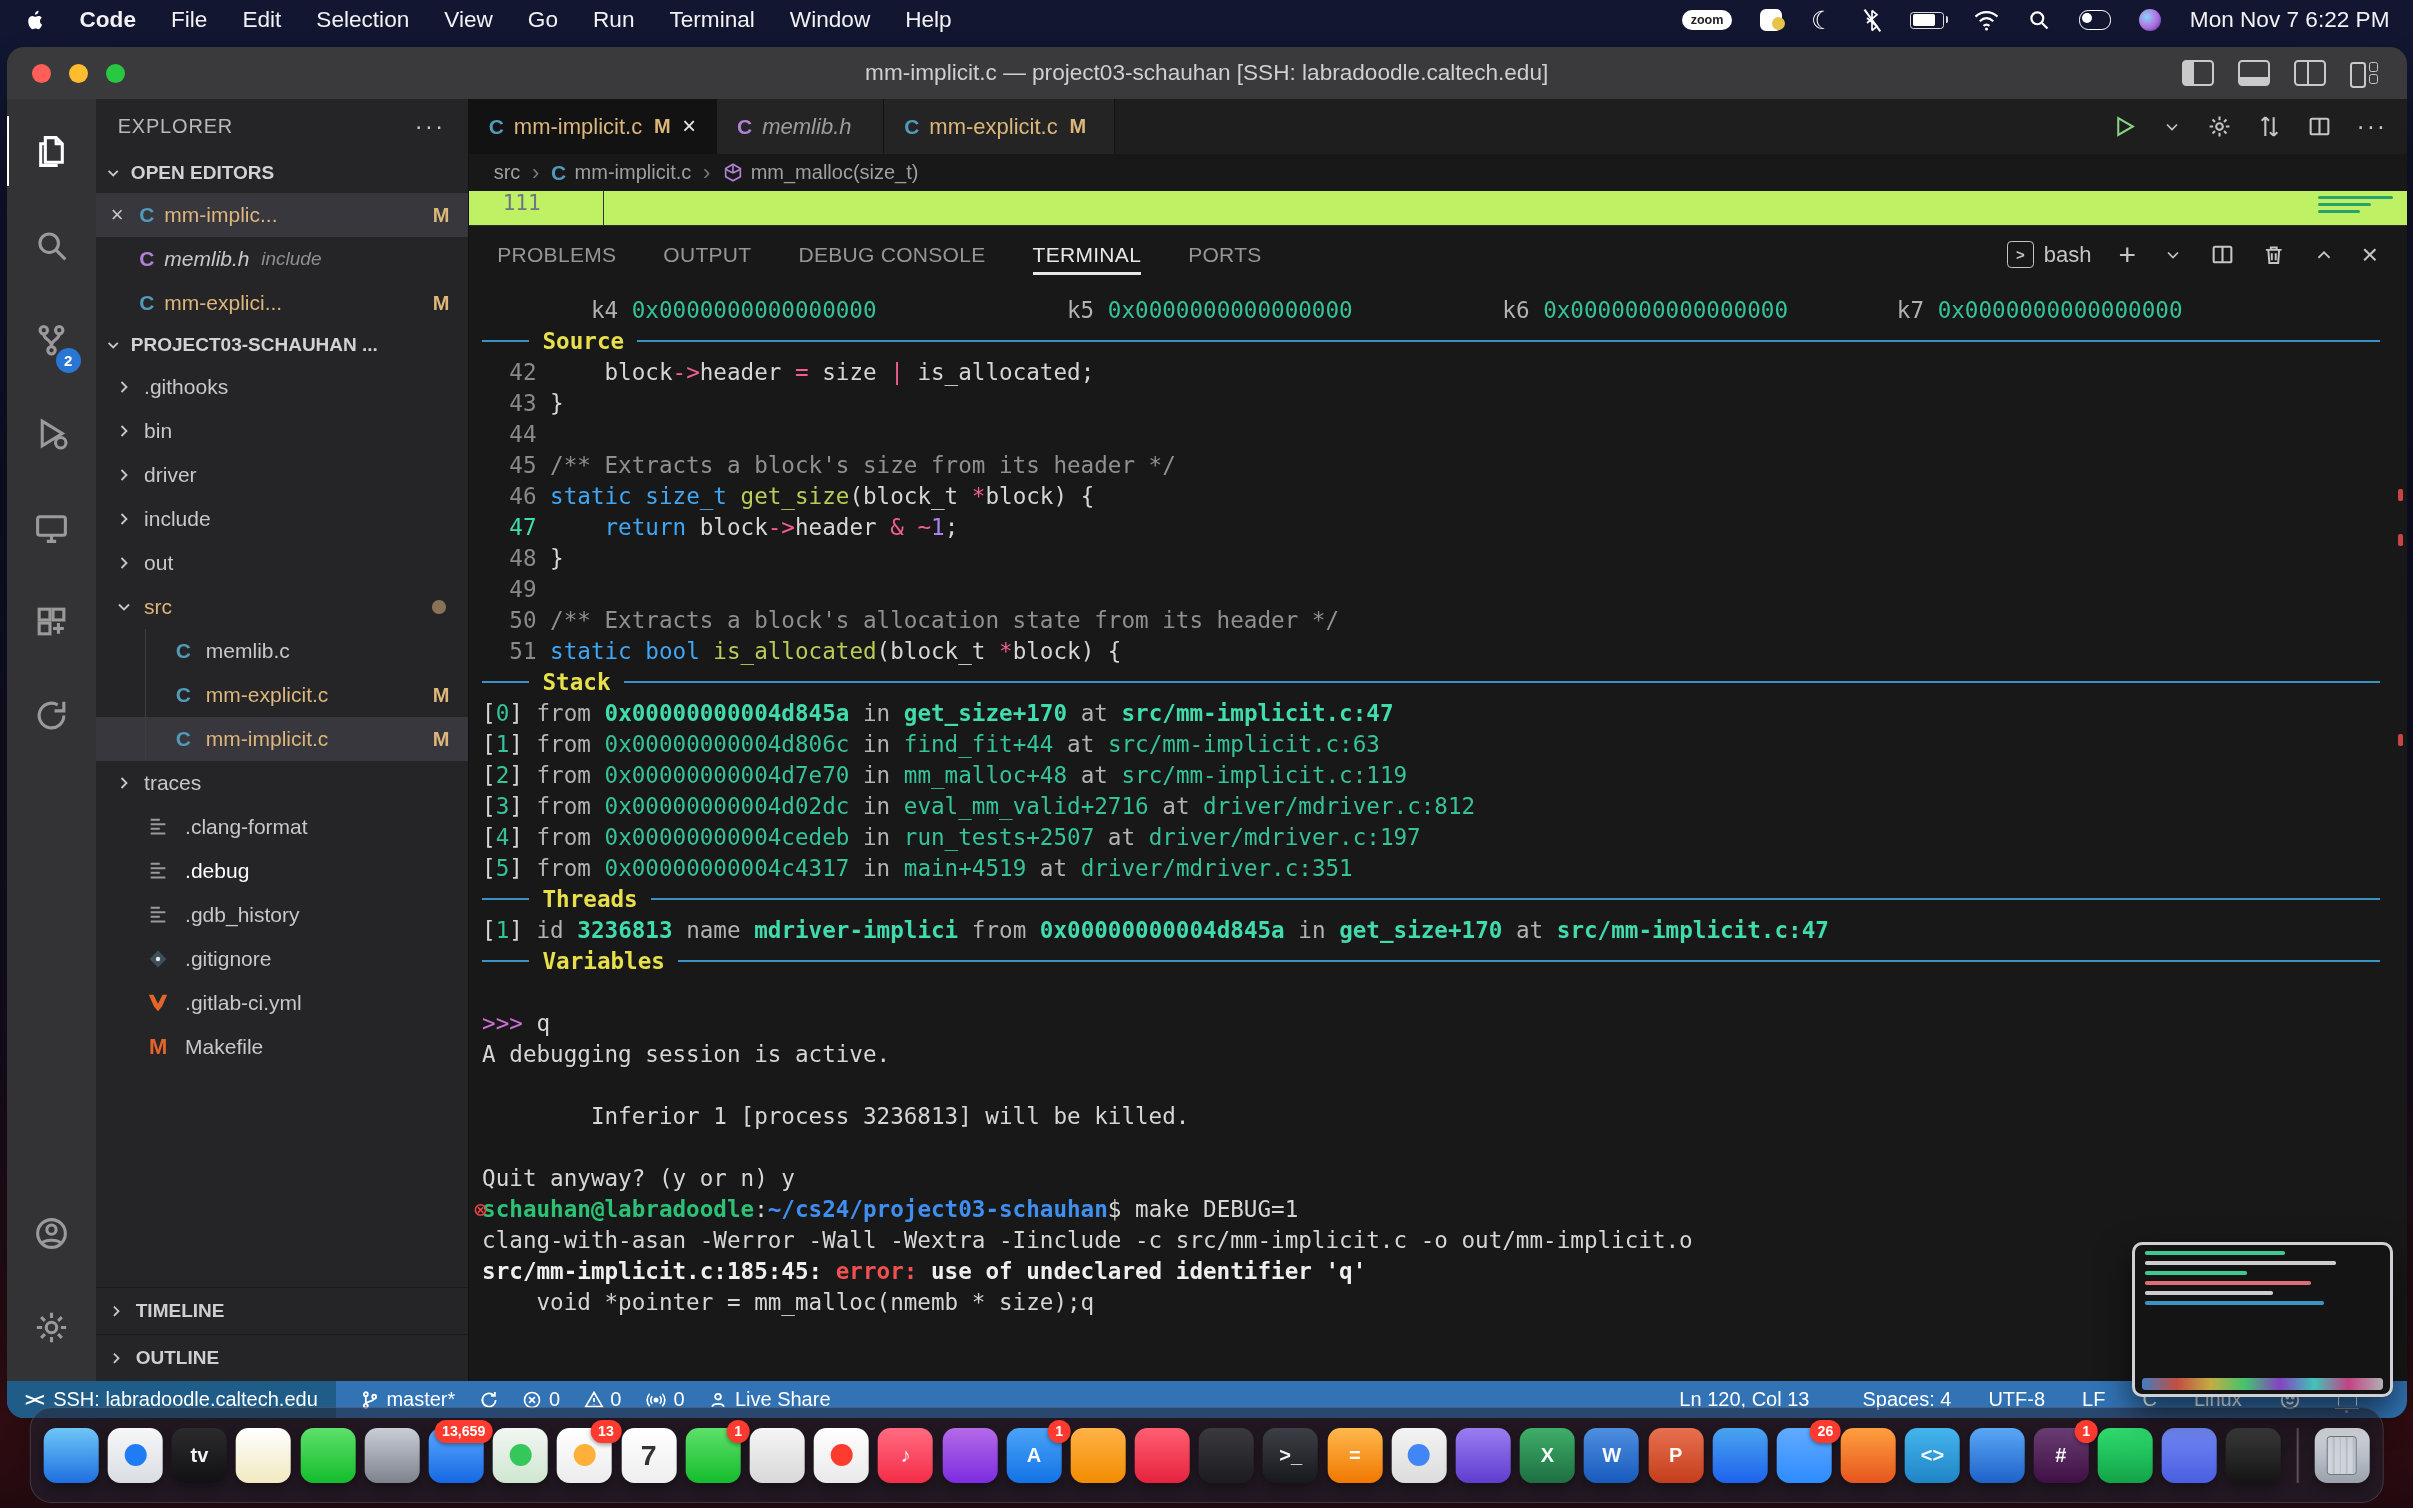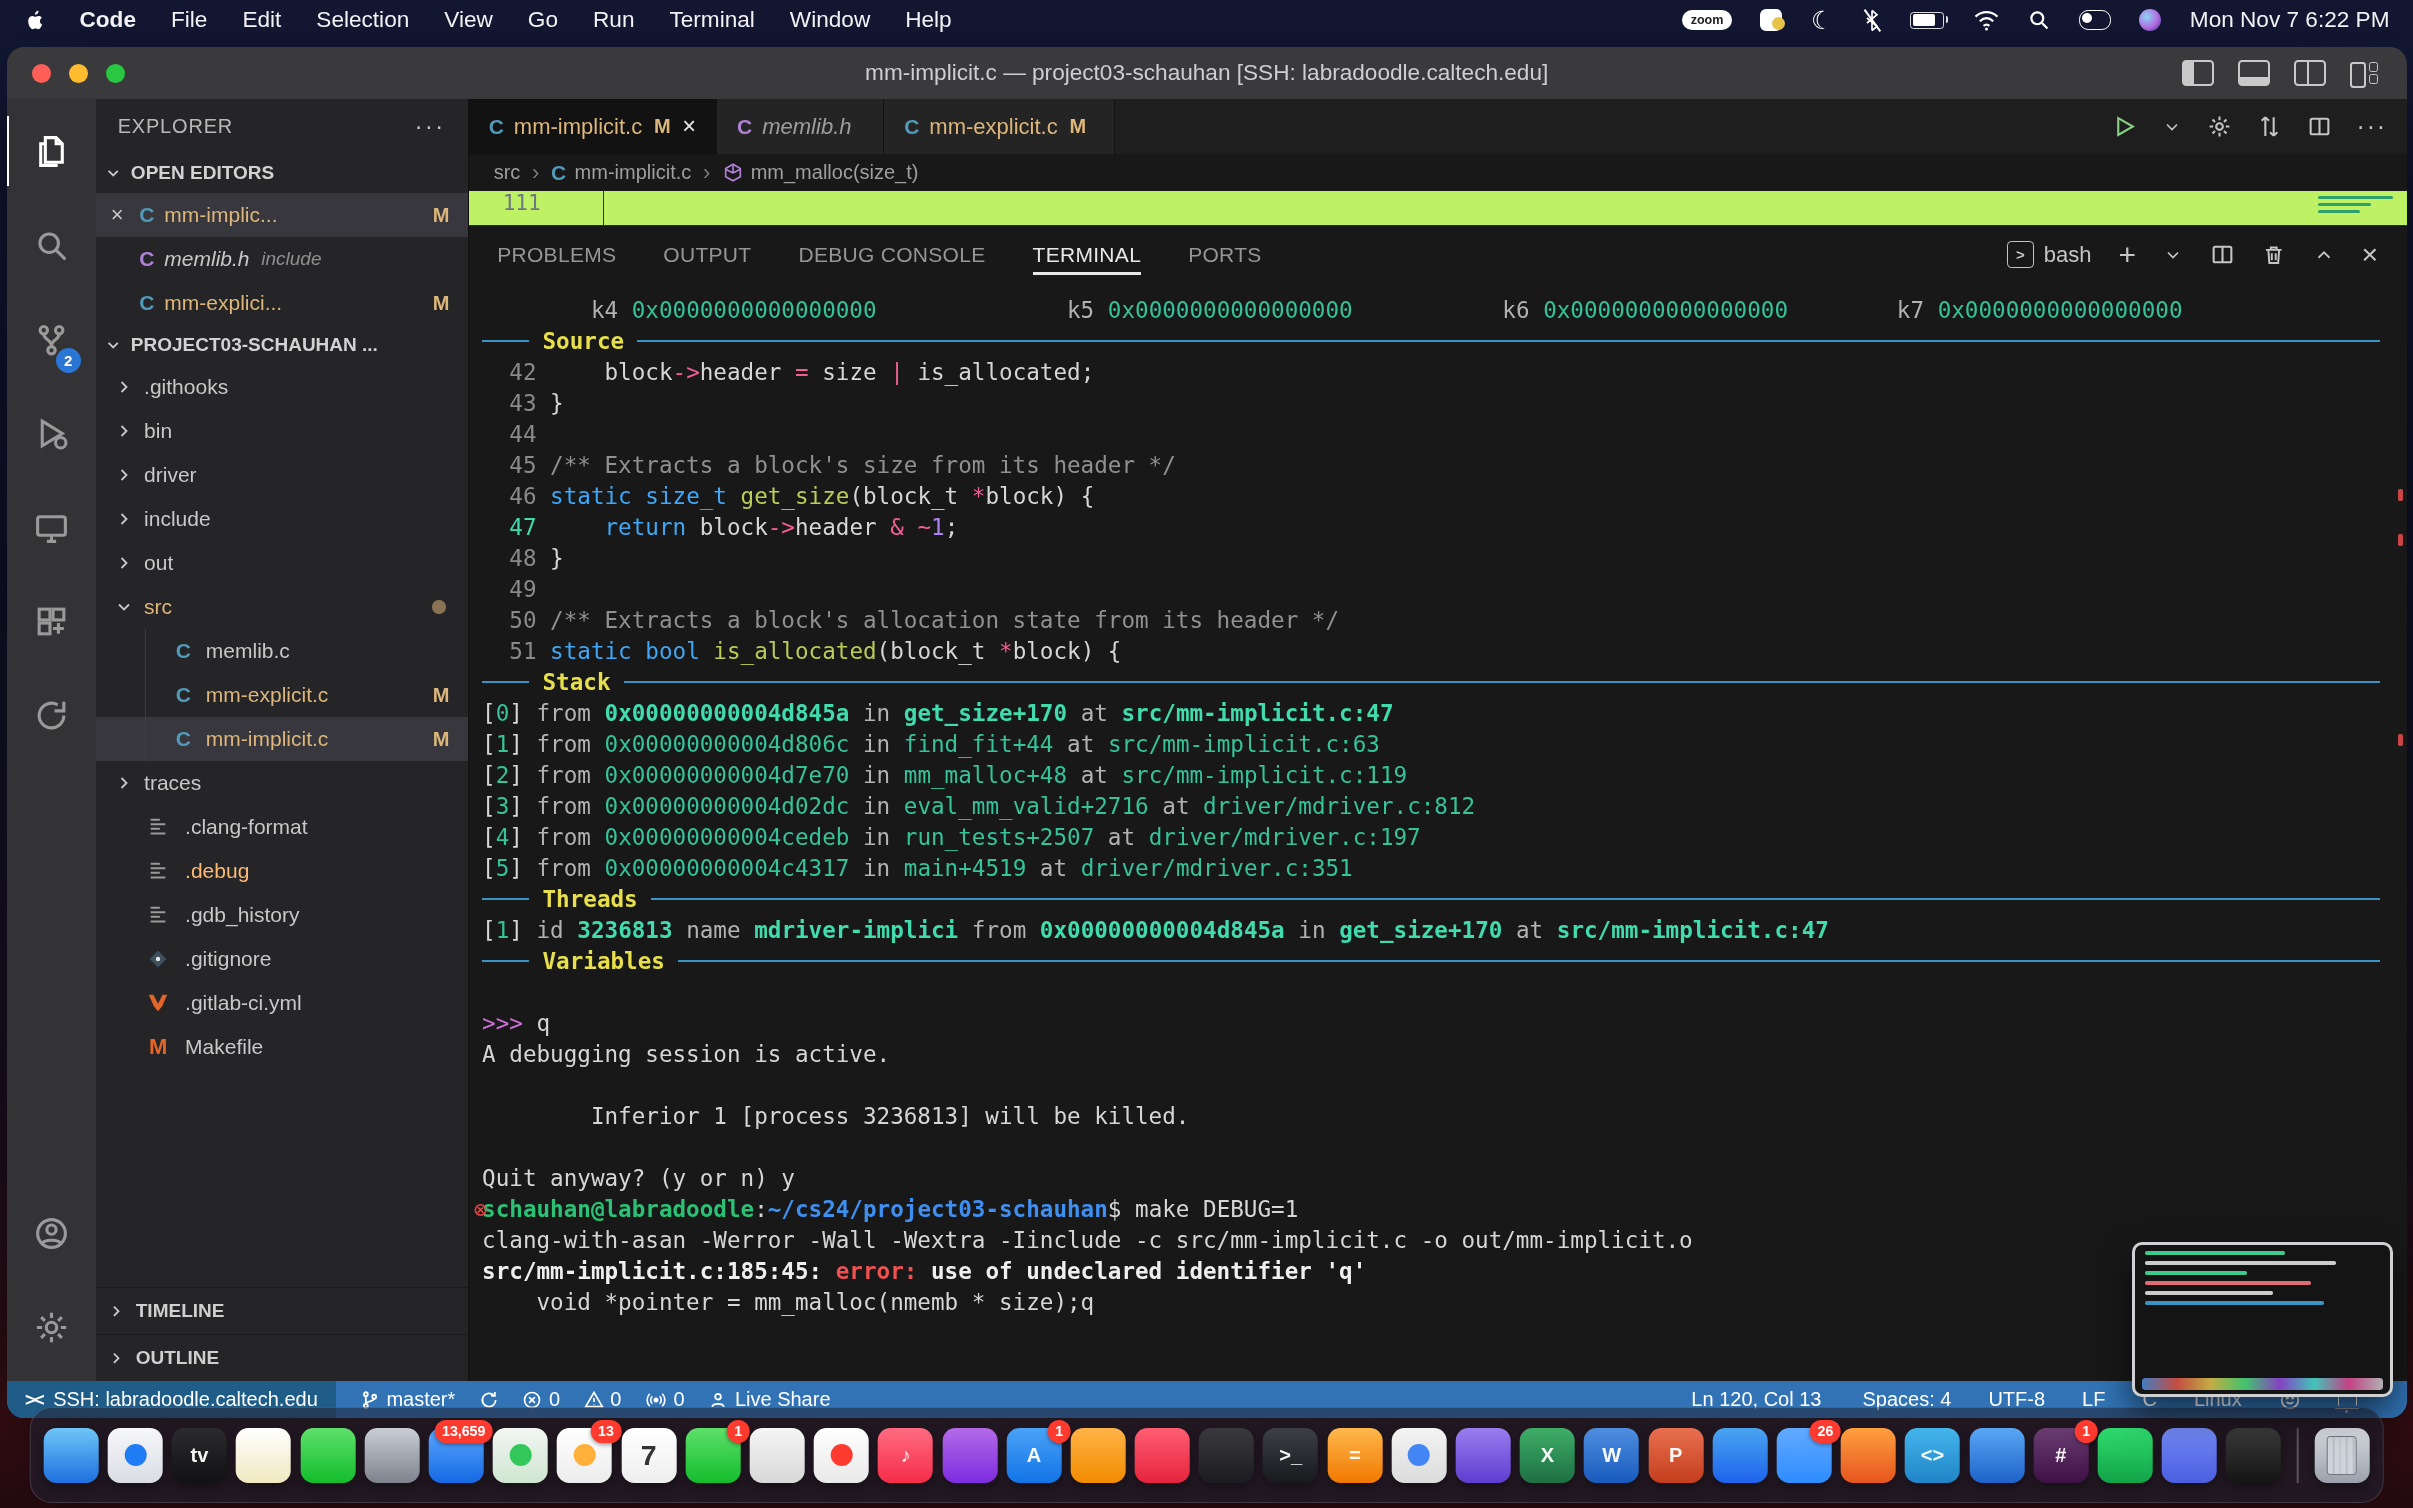--- a/index.html
+++ b/index.html
@@ -63,21 +63,21 @@
   .ci{font-weight:700;margin-right:10px;font-size:21px;}
   .ci-b{color:#519aba;}.ci-p{color:#b180d7;}
   .gold{color:#dcb67a;}
   .oe-desc{color:#8f8f8f;font-style:italic;margin-left:11.7px;font-size:19px;}
   .mod-badge{margin-left:auto;margin-right:18.4px;color:#dcb67a;font-weight:700;font-size:20px;}
   .tree{flex:1;overflow:hidden;position:relative;font-size:21px;}
   .tree-row{height:44px;display:flex;align-items:center;position:relative;}
   .tree-row.selected{background:#37373d;}
   .tr-chev{width:25px;margin-left:18.4px;color:#c8c8c8;display:flex;align-items:center;}
   .tr-name{margin-left:5px;}
-  .dim{color:#fdba74;}
+  .dim{color:#ffffff;}
   .tr-icon{width:27px;margin-left:49px;margin-right:8.4px;display:flex;align-items:center;justify-content:center;}
   .guide{position:absolute;left:49px;top:0;bottom:0;width:0.8px;background:#3d3d3d;}
   .src-dot{margin-left:auto;margin-right:22px;width:13.4px;height:13.4px;border-radius:50%;background:#8a7355;}
   .sb-bottom-row{height:46px;border-top:0.8px solid #1b1b1b;display:flex;align-items:center;gap:10px;padding:0 11.7px;font-weight:700;font-size:19px;color:#cfcfcf;}
   
   .editor-col{flex:1;display:flex;flex-direction:column;min-width:0;background:#181818;}
   .tabstrip{height:55px;background:#1e1e1e;display:flex;position:relative;flex:0 0 auto;}
   .tab{display:flex;align-items:center;padding:0 20px;font-size:22px;background:#242424;border-right:0.8px solid #121212;color:#9d9d9d;}
   .tab.active{background:#121212;}
   .tab .name{margin-right:11.7px;}
@@ -722,21 +722,21 @@
               <path d="M5 20c1.2-4.5 12.8-4.5 14 0"></path>
             </svg>
           </span>
           <span>Live Share</span>
         </span>
       </div>
     <div class="sb-right" id="status-right">
         <span class="sb-item" style="margin-left: 0px;">
           <span>Ln 120, Col 13</span>
         </span>
-        <span class="sb-item" style="margin-left: 4px; align-items: flex-end;">
+        <span class="sb-item" style="margin-left: 16px; align-items: flex-end;">
           <span>Spaces: 4</span>
         </span>
         <span class="sb-item" style="margin-left: 0px;">
           <span>UTF-8</span>
         </span>
         <span class="sb-item" style="margin-left: 0px;">
           <span>LF</span>
         </span>
         <span class="sb-item" style="margin-left: 0px;">
           <span>C</span>

